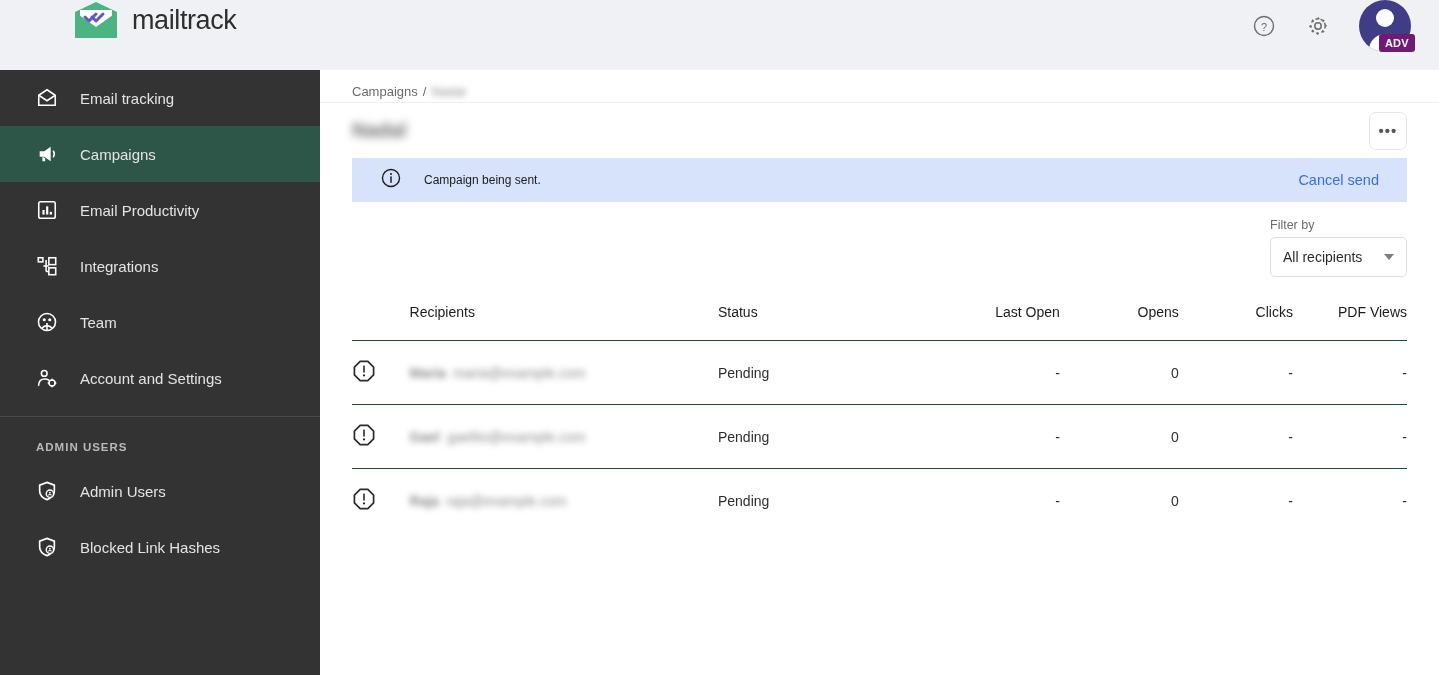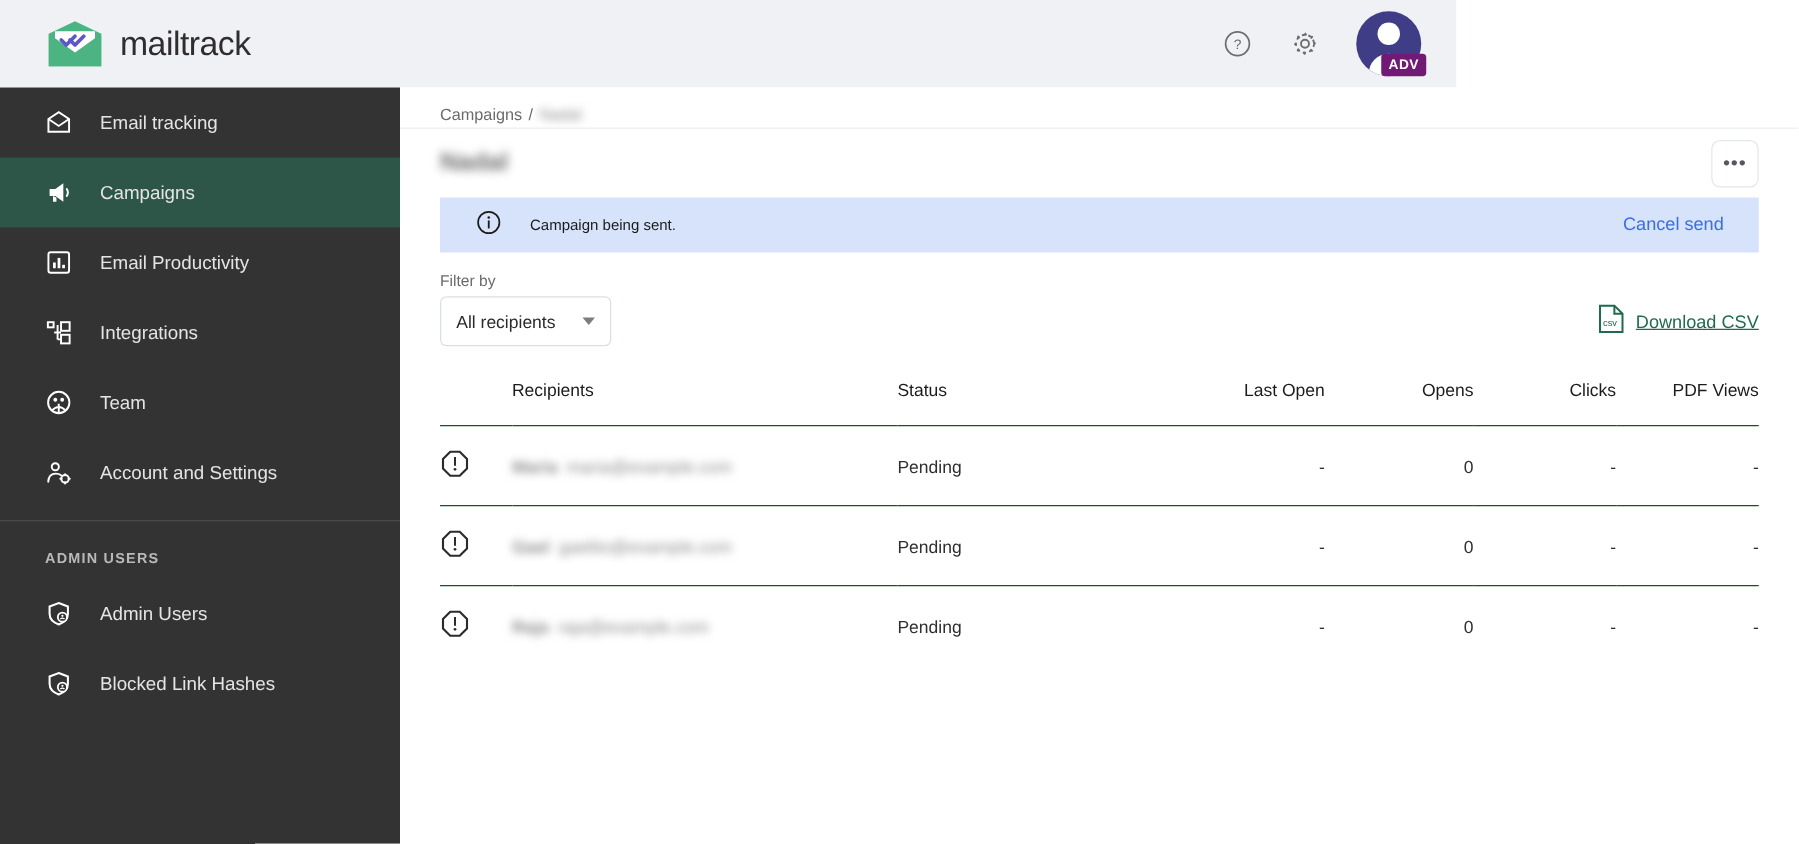--- a/index.html
+++ b/index.html
@@ -6,23 +6,23 @@
   html, body {
     width: 1439px; height: 675px;
     font-family: "Liberation Sans", sans-serif;
     background: #ffffff;
     overflow: hidden;
   }
   .app { position: relative; width: 1439px; height: 675px; }
 
   
   .topbar {
-    position: absolute; top: 0; left: 0; width: 1165px; height: 70px;
+    position: absolute; top: 0; left: 0; width: 1439px; height: 70px;
     background: #f0f1f4;
-    display: flex; align-items: center; justify-content: space-between;
+    display: flex; align-items: flex-start; justify-content: space-between; padding-left: 36px;
   }
   .brand { display: flex; align-items: center; gap: 12px; padding-left: 36px; }
   .brand-logo { width: 48px; height: 40px; position: relative; }
   .brand-name { font-size: 27px; color: #2e2e2e; letter-spacing: -0.4px; }
   .topbar-right { display: flex; align-items: center; gap: 28px; padding-right: 28px; }
   .icon-btn { width: 26px; height: 26px; display: flex; align-items: center; justify-content: center; cursor: pointer; }
   .avatar-wrap { position: relative; width: 52px; height: 52px; }
   .avatar {
     width: 52px; height: 52px; border-radius: 50%;
     background: #403d87; overflow: hidden; position: relative;
@@ -89,21 +89,21 @@
 
   .info-card {
     margin: 17px 32px 0 32px; border: 1px solid #e6e9eb; border-radius: 7px;
     padding: 18px 0 18px 0;
   }
   .info-row { display: flex; align-items: center; height: 34px; font-size: 14.5px; }
   .info-label { width: 163px; padding-left: 16px; font-weight: bold; color: #1d1d1d; }
   .info-value { color: #3b3b3b; display: flex; align-items: center; gap: 10px; }
 
   .filter-bar {
-    margin: 16px 32px 0 32px; display: flex; align-items: flex-end; justify-content: space-between;
+    margin: 16px 32px 0 32px; display: flex; align-items: flex-end; justify-content: flex-end;
   }
   .filter-label { font-size: 12.5px; color: #6b6b6b; margin-bottom: 5px; }
   .select {
     width: 137px; height: 40px; border: 1px solid #dcdfe2; border-radius: 5px;
     display: flex; align-items: center; justify-content: space-between;
     padding: 0 12px; font-size: 14px; color: #2b2b2b; cursor: pointer; background: #fff;
   }
   .caret { width: 0; height: 0; border-left: 5px solid transparent; border-right: 5px solid transparent;
     border-top: 6px solid #7d7d7d; }
   .csv-link { display: flex; align-items: center; gap: 9px; cursor: pointer; padding-bottom: 5px; }
@@ -303,30 +303,20 @@
     </div>
 
 
     <div class="filter-bar">
       <div>
         <div class="filter-label">Filter by</div>
         <div class="select">
           <span>All recipients</span>
           <span class="caret"></span>
         </div>
-      </div>
-      <div class="csv-link">
-        <span>
-          <svg width="22" height="24" viewBox="0 0 22 24">
-            <path d="M2 1.5 L13.5 1.5 L20 8 L20 22.5 L2 22.5 Z" fill="none" stroke="#1f6b4d" stroke-width="1.6"></path>
-            <path d="M13.5 1.5 L13.5 8 L20 8" fill="none" stroke="#1f6b4d" stroke-width="1.6"></path>
-            <text x="10" y="18" font-size="7.5" fill="#1f6b4d" text-anchor="middle" font-family="Liberation Sans">csv</text>
-          </svg>
-        </span>
-        <span class="csv-text">Download CSV</span>
       </div>
     </div>
 
     <table class="recipients">
       <thead>
         <tr>
           <th class="c-flag"></th>
           <th class="c-recip">Recipients</th>
           <th class="c-status">Status</th>
           <th class="c-last">Last Open</th>

